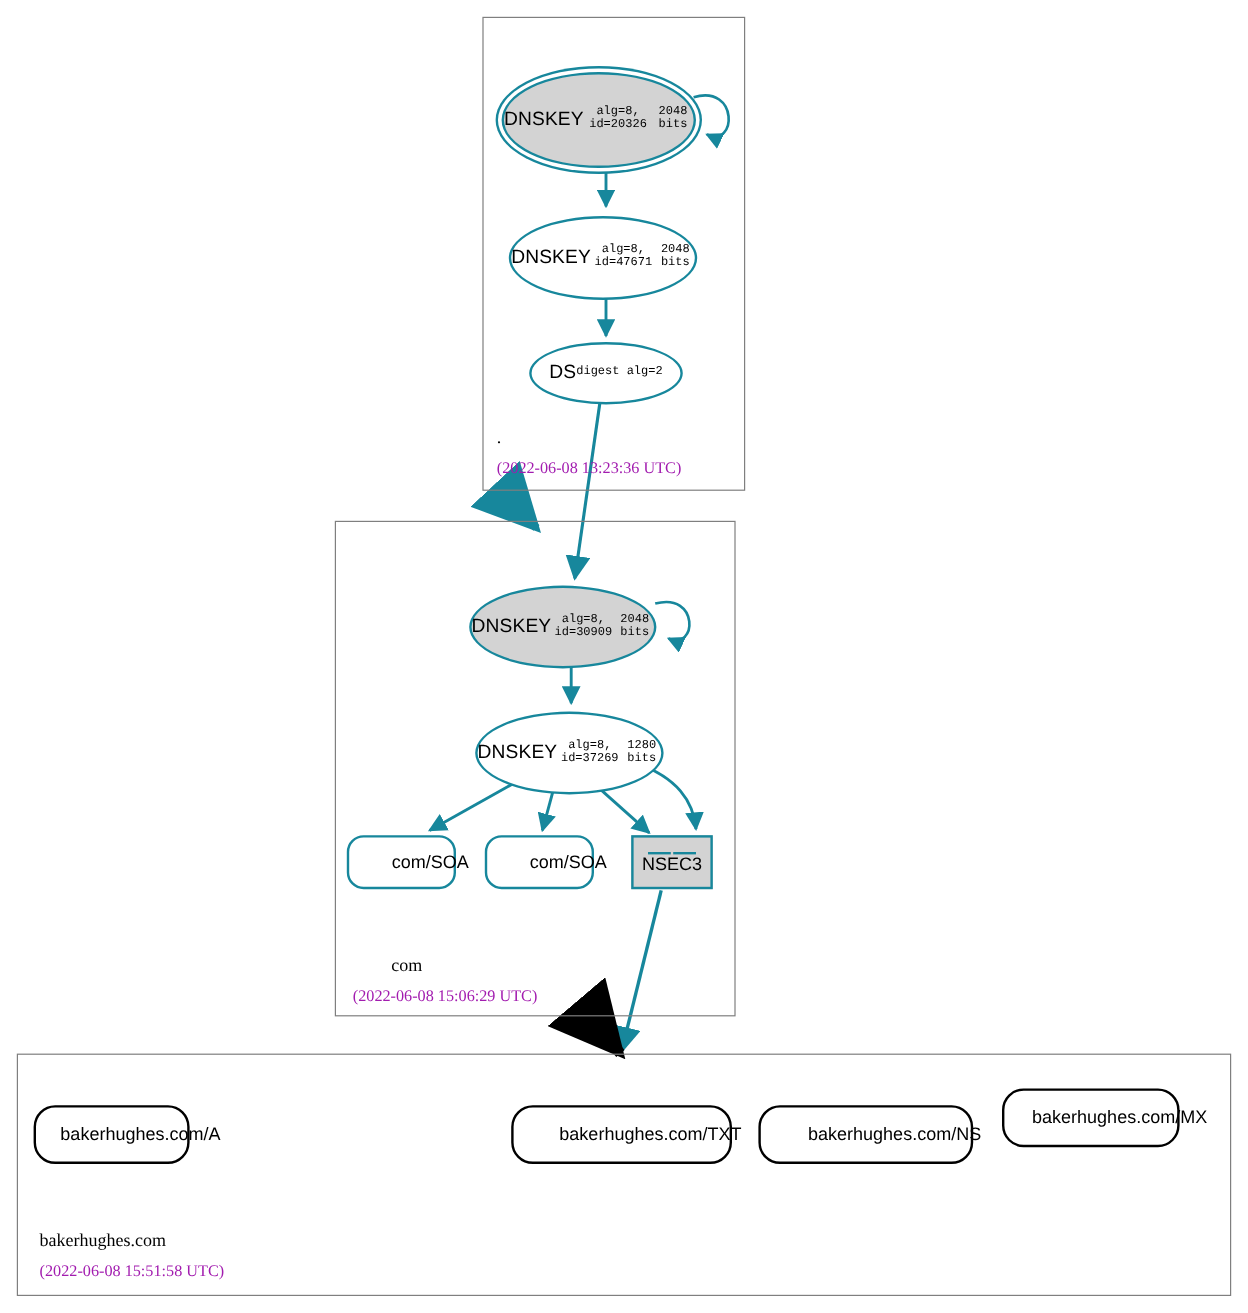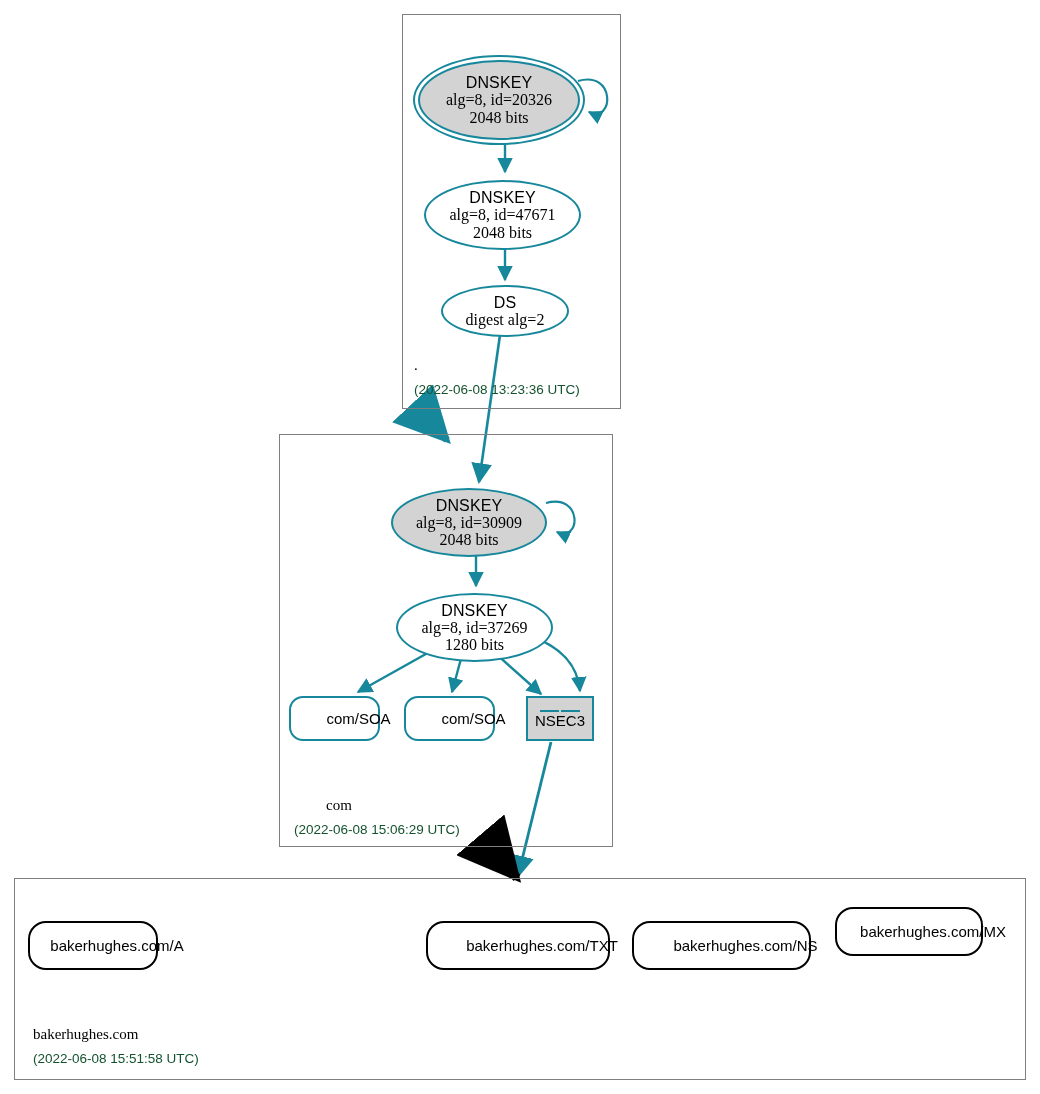--- a/index.html
+++ b/index.html
@@ -38,55 +38,55 @@
   }
   .zone-label {
     position: absolute;
     font-family: "Liberation Serif", serif;
     font-size: 15px;
     color: #000000;
     white-space: nowrap;
   }
   .zone-time {
     position: absolute;
-    font-family: Liberation Sans, sans-serif;
+    font-family: Liberation Serif, serif;
     font-size: 13.5px;
-    color: #14532d;
+    color: #a21caf;
     white-space: nowrap;
   }
 
   
   .node-ellipse {
     position: absolute;
     box-sizing: border-box;
     border: 2px solid #17879c;
     border-radius: 50%;
     background: #ffffff;
     display: flex;
-    flex-direction: column;
+    flex-direction: row;
     align-items: center;
     justify-content: center;
     text-align: center;
     line-height: 1.08;
   }
   .node-ellipse.filled {
     background: #d3d3d3;
   }
   .node-ellipse.anchor {
     box-shadow: 0 0 0 3px #ffffff, 0 0 0 5px #17879c;
   }
   .n-title {
     font-family: "Liberation Sans", sans-serif;
     font-size: 16px;
     color: #000000;
     letter-spacing: 0.1px;
   }
   .n-sub {
-    font-family: Liberation Serif, serif;
-    font-size: 16px;
+    font-family: Liberation Mono, monospace;
+    font-size: 10px;
     color: #000000;
   }
 
   
   .node-rrect {
     position: absolute;
     box-sizing: border-box;
     border: 2px solid #17879c;
     border-radius: 14px;
     background: #ffffff;

